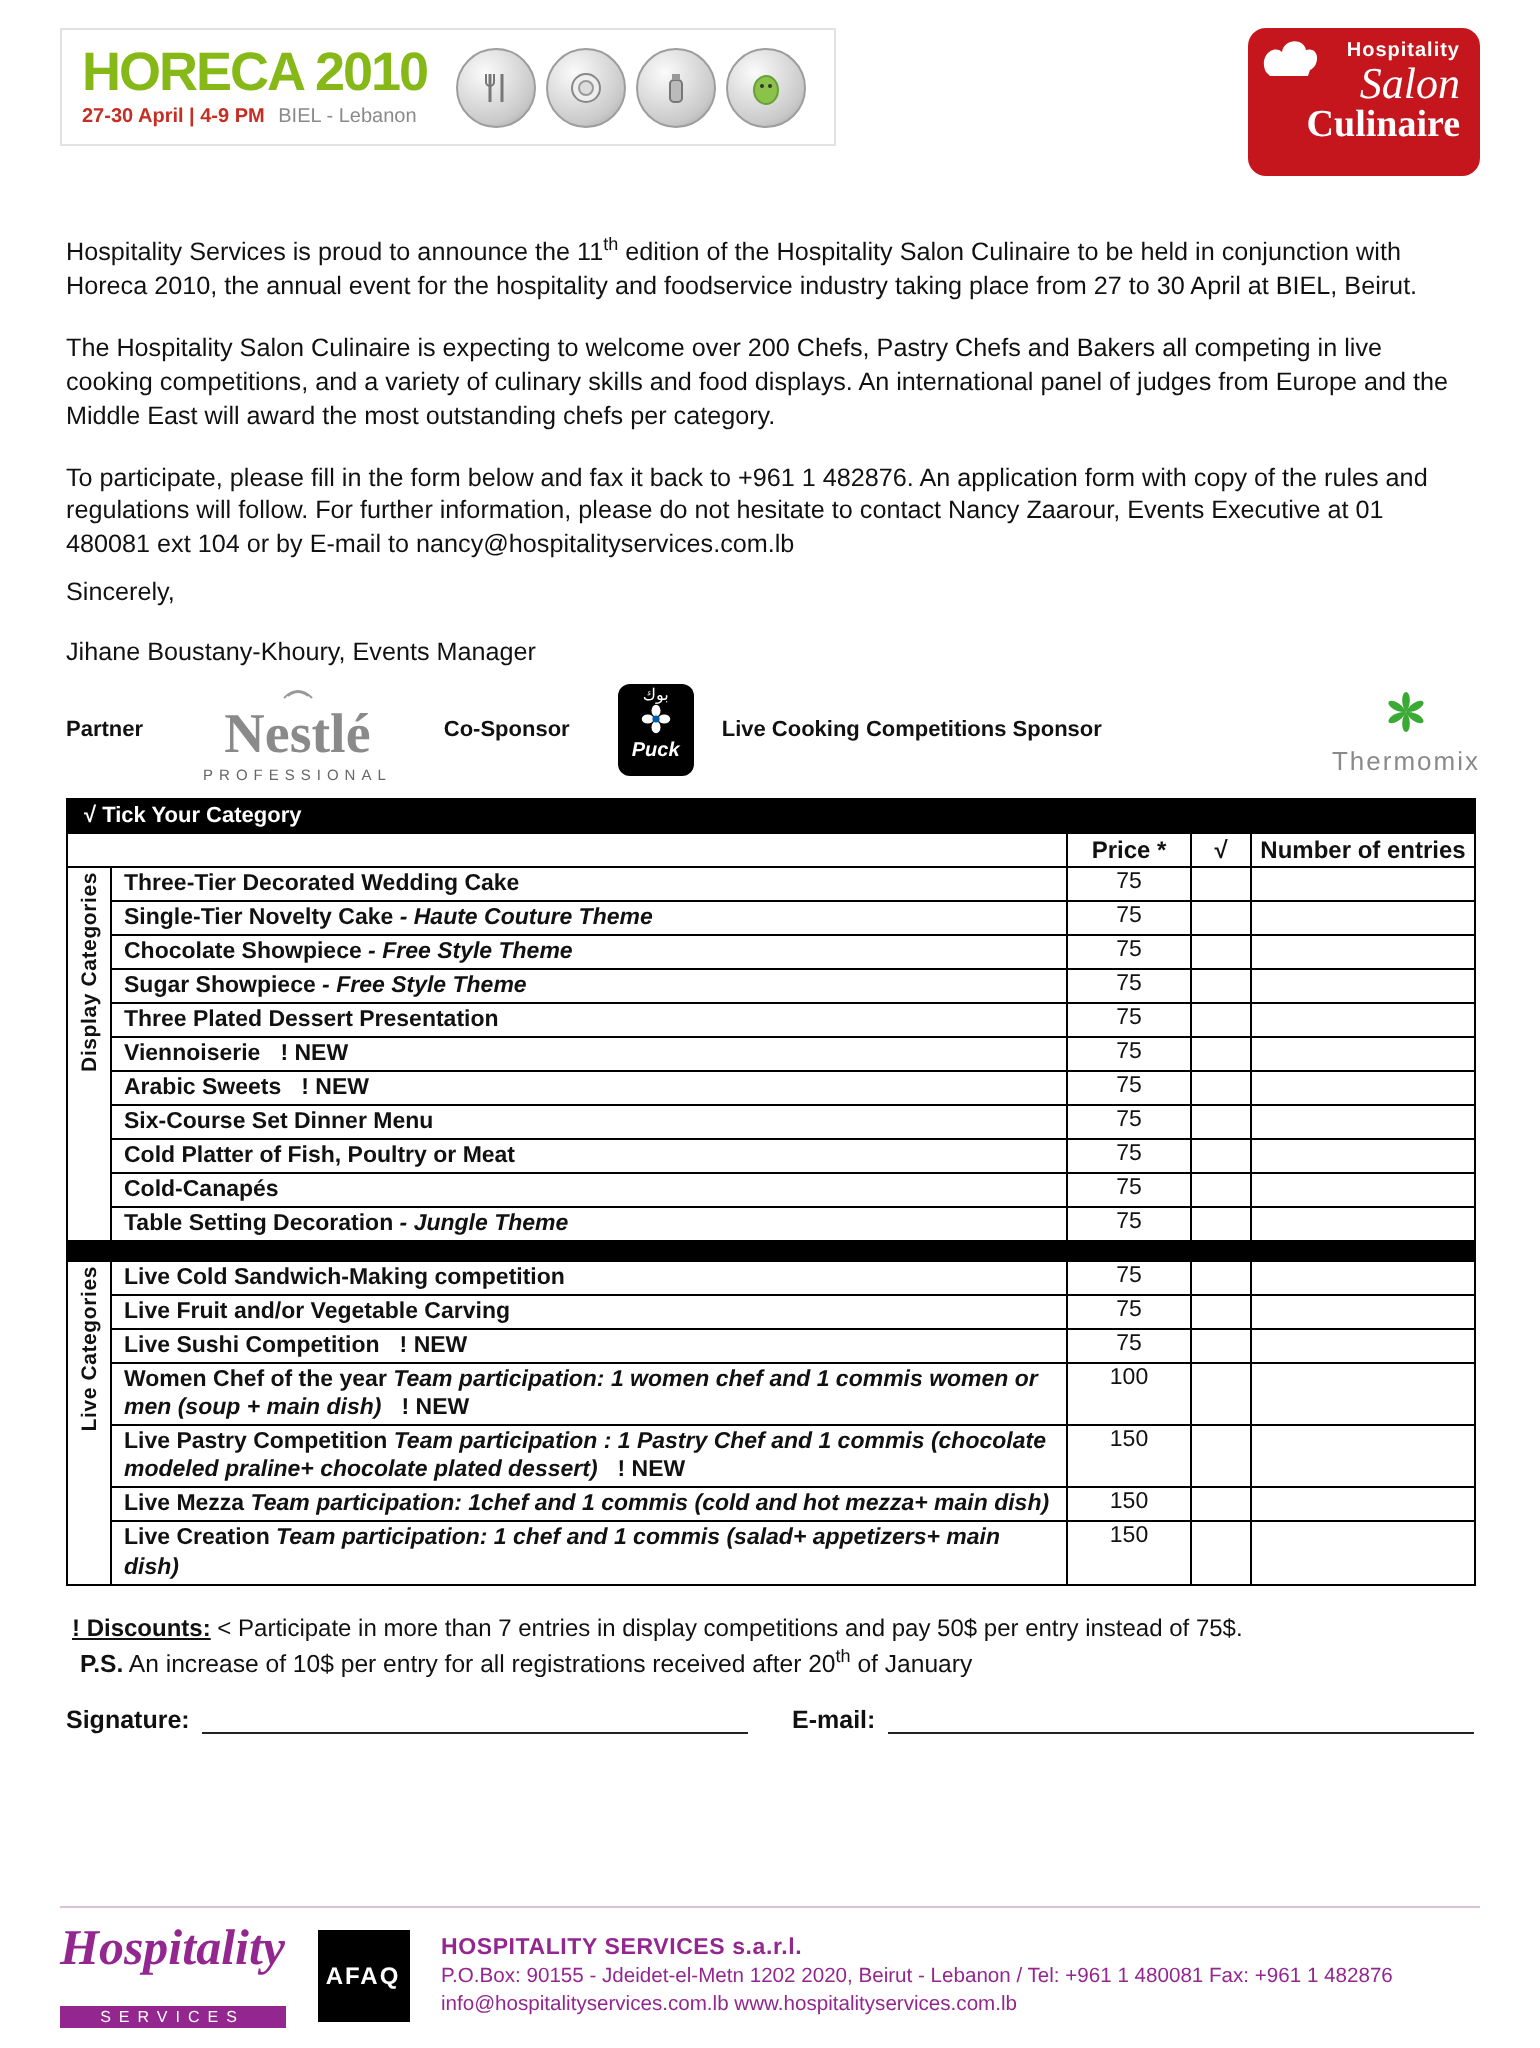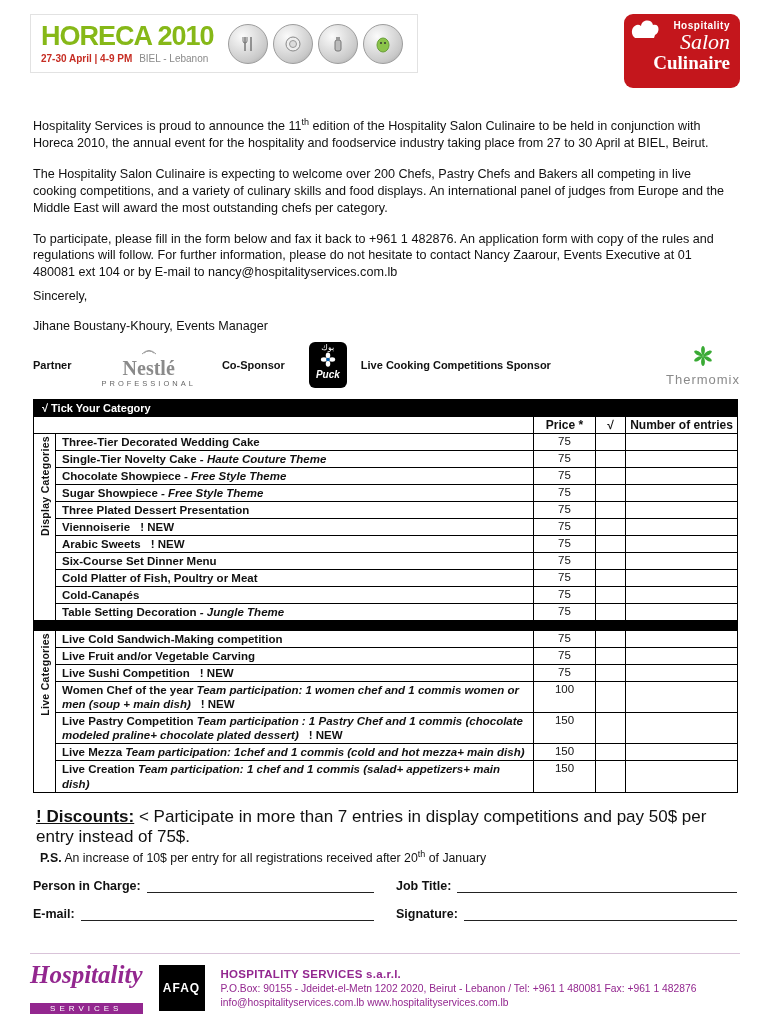--- a/index.html
+++ b/index.html
@@ -27,21 +27,21 @@
   
   .doc-title{text-align:center;font-weight:bold;font-size:15.5px;margin:24px 33px 0 33px;}
   .para{margin:14px 33px 0 33px;font-size:12.6px;line-height:1.34;}
   .sincerely{margin:8px 33px 0 33px;font-size:12.6px;}
   .signer{margin:16px 33px 0 33px;font-size:12.6px;}
 
   
   .sponsors{display:flex;align-items:center;margin:6px 30px 0 33px;height:52px;}
   .sp-label{font-weight:bold;font-size:11px;white-space:nowrap;}
   .nestle{margin:0 26px 0 30px;text-align:center;line-height:1;}
-  .nestle-name{font-size:20px;font-weight:bold;color:#8a8a8a;font-family:"Liberation Serif",serif;}
+  .nestle-name{font-size:28px;font-weight:bold;color:#8a8a8a;font-family:"Liberation Serif",serif;}
   .nestle-sub{font-size:7.5px;letter-spacing:3px;color:#666;margin-top:2px;}
   .puck{width:38px;height:46px;background:#000000;border-radius:6px;color:#fff;text-align:center;padding-top:2px;box-sizing:border-box;margin:0 14px 0 24px;line-height:1;}
   .puck-arabic{font-size:8px;}
   .puck-name{font-size:10px;font-weight:bold;font-style:italic;}
   .thermomix{margin-left:auto;text-align:center;line-height:1;}
   .tm-name{color:#8a8a8a;font-size:13px;letter-spacing:1px;margin-top:2px;}
 
   
   .categories-table{border-collapse:collapse;table-layout:fixed;width:704px;margin:8px 33px 0 33px;}
   .categories-table td{border:1px solid #000;vertical-align:top;}
@@ -51,21 +51,21 @@
   .theme{font-style:italic;}
   .flag{margin-left:10px;font-weight:bold;}
   .price-cell{text-align:center;font-size:11.5px;padding:1px 2px;}
   .tick-cell,.entries-cell{background:#fff;}
   .divider td{background:#000;height:9px;padding:0;line-height:0;}
   .cat-cell{vertical-align:middle;text-align:center;padding:2px 1px;}
   .vert{writing-mode:vertical-rl;transform:rotate(180deg);font-weight:bold;font-size:10.5px;white-space:nowrap;margin:0 auto;letter-spacing:0.3px;}
 
   
   .prices-note{margin:6px 33px 0 55px;font-size:12.3px;font-weight:bold;}
-  .discount-note{margin:14px 33px 0 36px;font-size:17px;}
+  .discount-note{margin:14px 33px 0 36px;font-size:12px;}
   .ps-note{margin:2px 33px 0 40px;font-size:12.3px;}
 
   
   .form-row{display:flex;gap:22px;margin:12px 33px 0 33px;}
   .form-field{display:flex;flex:1;align-items:flex-end;}
   .form-label{font-weight:bold;font-size:12.5px;white-space:nowrap;margin-right:6px;}
   .form-line{flex:1;border-bottom:1.5px solid #222;height:15px;}
 
   
   .footer{position:absolute;left:30px;right:30px;bottom:10px;display:flex;align-items:center;gap:16px;border-top:1px solid #d9c3d9;padding-top:8px;}
@@ -321,35 +321,25 @@
 
   <p class="discount-note">
     <span class="bold underline">! Discounts:</span><span> &lt; Participate in more than 7 entries in display competitions and pay 50$ per entry instead of 75$.</span>
   </p>
   <p class="ps-note">
     <span class="bold">P.S.</span><span> An increase of 10$ per entry for all registrations received after 20</span><sup>th</sup><span> of January</span>
   </p>
 
   <div class="form-row">
     <div class="form-field">
-      <span class="form-label">Person in Charge:</span>
+      <span class="form-label">Signature:</span>
       <span class="form-line"></span>
     </div>
-    <div class="form-field">
-      <span class="form-label">Job Title:</span>
-      <span class="form-line"></span>
-    </div>
-  </div>
-  <div class="form-row">
     <div class="form-field">
       <span class="form-label">E-mail:</span>
-      <span class="form-line"></span>
-    </div>
-    <div class="form-field">
-      <span class="form-label">Signature:</span>
       <span class="form-line"></span>
     </div>
   </div>
 
   <div class="footer">
     <div>
       <div class="hosp-script">Hospitality</div>
       <div class="hosp-bar">SERVICES</div>
     </div>
     <div class="afaq">

